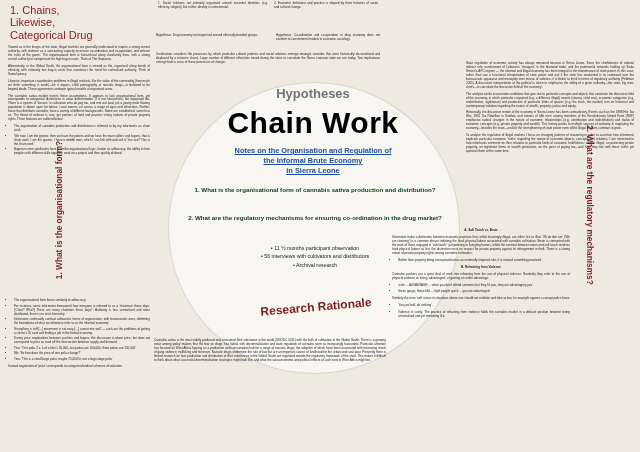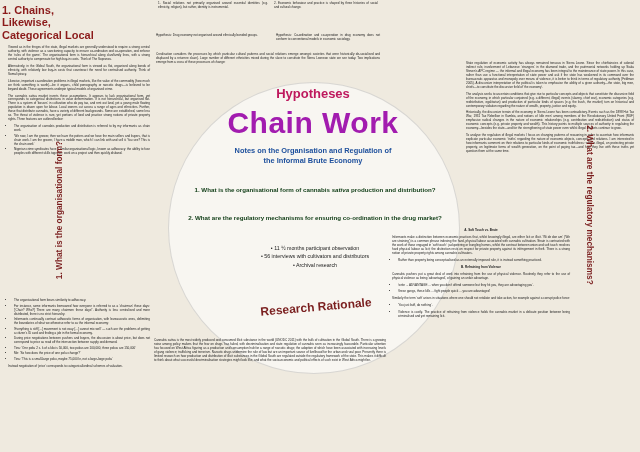--- a/index.html
+++ b/index.html
@@ -8,22 +8,22 @@
     background:#efeadf;
     font-family:"Liberation Sans", sans-serif;
     color:#1a1a1a;
     overflow:hidden;
     position:relative;
   }
   .poster{position:absolute;inset:0;}
 
   
   #tl-head{
-    position:absolute;left:2px;top:4px;width:120px;
-    font-size:11px;font-weight:bold;color:#8b1a1a;
+    position:absolute;left:10px;top:4px;width:120px;
+    font-size:11px;font-weight:normal;color:#8b1a1a;
     line-height:1.12;
   }
   #tl-body{
     position:absolute;left:8px;top:46px;width:142px;
     font-size:3.05px;line-height:1.3;text-align:justify;color:#1a1a1a;
   }
   #tl-body p{margin:0 0 3px 0;}
   #tl-body ul{margin:0 0 3px 0;padding-left:6px;}
   #tl-body li{margin:0 0 1.5px 0;}
 
@@ -63,31 +63,31 @@
 
   
   #circle{
     position:absolute;left:168px;top:82px;width:290px;height:290px;
     border-radius:50%;
     background:rgba(255,255,255,0.55);
     border:1px solid rgba(120,120,120,0.25);
   }
   #hyp-label{
     position:absolute;left:168px;top:86px;width:290px;text-align:center;
-    font-size:13px;font-weight:bold;color:#be185d;font-style:normal;
+    font-size:13px;font-weight:bold;color:#737373;font-style:normal;
   }
   #chain-work{
     position:absolute;left:168px;top:106px;width:290px;text-align:center;
-    font-size:30px;font-weight:bold;color:#a21caf;letter-spacing:.5px;
+    font-size:30px;font-weight:bold;color:#000000;letter-spacing:.5px;
   }
   #subtitle{
     position:absolute;left:178px;top:146px;width:270px;text-align:center;
     font-size:7.4px;font-weight:bold;color:#1d4f9c;line-height:1.35;
   }
-  #subtitle .u{}
+  #subtitle .u{text-decoration:underline;}
   #q1{
     position:absolute;left:190px;top:186px;width:250px;text-align:center;
     font-size:6.2px;font-weight:bold;color:#14401a;line-height:1.35;
   }
   #q2{
     position:absolute;left:186px;top:214px;width:258px;text-align:center;
     font-size:6.2px;font-weight:bold;color:#14401a;line-height:1.35;
   }
   #methods{
     position:absolute;left:196px;top:244px;width:238px;
@@ -139,21 +139,21 @@
   #bl-col li{margin:0 0 1.5px 0;}
 </style>
 </head>
 <body>
 
 <div class="poster">
 
   <div id="tl-head">
     <div>1. Chains,</div>
     <div>Likewise,</div>
-    <div>Categorical Local</div>
+    <div>Categorical Drug</div>
   </div>
 
   <div id="tl-body">
     <p>Viewed as in the fringes of the state, illegal markets are generally understood to require a strong central authority, with violence as a sanctioning capacity to ensure co-ordination and co-operation, and enforce the 'rules of the game'. The organisational form is hierarchical along clan/family lines, with a strong central authority to compensate for high buy-in costs. Think of The Sopranos.</p>
     <p>Alternatively, in the Global South, the organisational form is viewed as flat, organised along bonds of ethnicity, with relatively low buy-in costs that counteract the need for centralised authority. Think of Somali piracy.</p>
     <p>Likewise, important co-ordination problems in illegal markets, like the value of the commodity (how much we think something is worth)—be it organs, child pornography or narcotic drugs—is believed to be beyond doubt. These agreements underpin typical models of organised crime.</p>
     <p>The cannabis sativa market inverts these assumptions. It appears to lack organisational form, yet corresponds to categorical distinctions in value determination. It is not hierarchical, but organised flat. There is a system of 'bosses' in cultivation who do pay tax, and rent out land, yet a young male floating population is drawn upon for labour. Local owners cut across a range of ages and ethnicities. Further, those that distribute cannabis, have a variety of different backgrounds. Some are established, some less so. The threat of violence is rare, yet portions of land and practice strong notions of private property rights. Three features are outlined below:</p>
     <ul>
       <li>The organisation of cannabis production and distribution is referred to by my informants as chain work.</li>
       <li>'We now, I am the grower, then we have the potters and we have the main sellers and buyers, that is chain work. I am the grower, I have a middle man, which I can link with and sell it. You see? This is the chain work'</li>
@@ -197,20 +197,21 @@
     <p>Historically, the discursive terrain of the economy in Sierra Leone has been contradictory. Events such as the 1898 Hut Tax War, 1931 Tax Rebellion in Kambia, and notions of 'idle men' among members of the Revolutionary United Front (RUF) emphasise radical changes in the nature of economic relationships (e.g. contribution and redistribution) and status of economic concepts (e.g. private property and wealth). This history points to multiple sources of authority in regulating the economy—besides the state—and for the strengthening of state power even whilst illegal markets continue to grow.</p>
     <p>To analyse the regulation of illegal markets I focus on changing patterns of reasoning in order to ascertain how informants explicate particular economic 'truths' regarding the nature of economic objects, concepts and relations. I am interested in how informants comment on their relations to particular kinds of economic truthfulness: what is illegal, on protecting private property, on legitimate forms of wealth generation, on the point of paying tax—and how they live with these truths yet question them at the same time.</p>
   </div>
 
   <div id="circle"></div>
   <div id="hyp-label">Hypotheses</div>
   <div id="chain-work">Chain Work</div>
   <div id="subtitle">
     <div class="u">Notes on the Organisation and Regulation of</div>
     <div class="u">the Informal Brute Economy</div>
+    <div class="u">in  Sierra Leone</div>
   </div>
   <div id="q1">
     <span>1. What is the organisational form of cannabis <i>sativa</i> production and distribution?</span>
   </div>
   <div id="q2">
     <span>2. What are the regulatory mechanisms for ensuring co-ordination in the drug market?</span>
   </div>
   <div id="methods">
     <div>• <span>11 ½ months participant observation</span></div>
     <div>• <span>56 interviews with cultivators and distributors</span></div>

